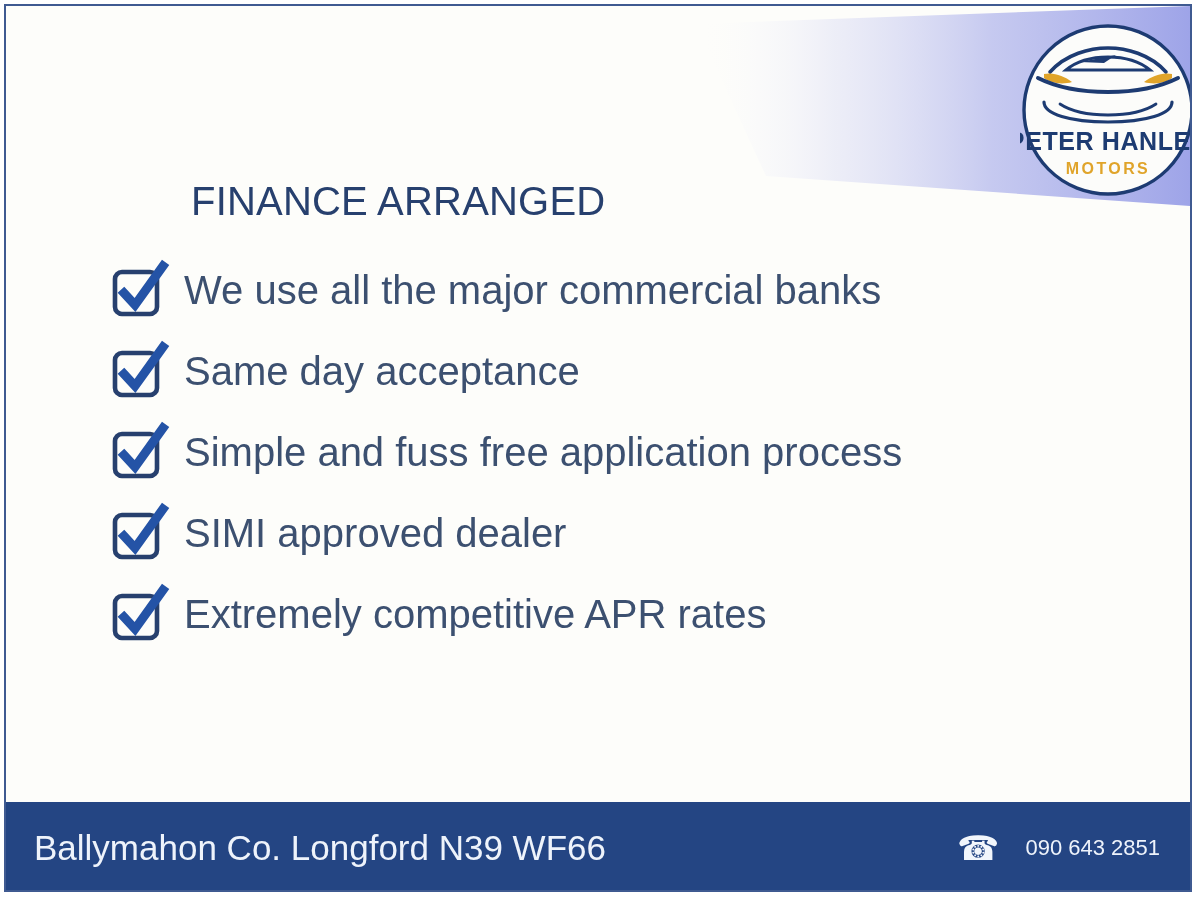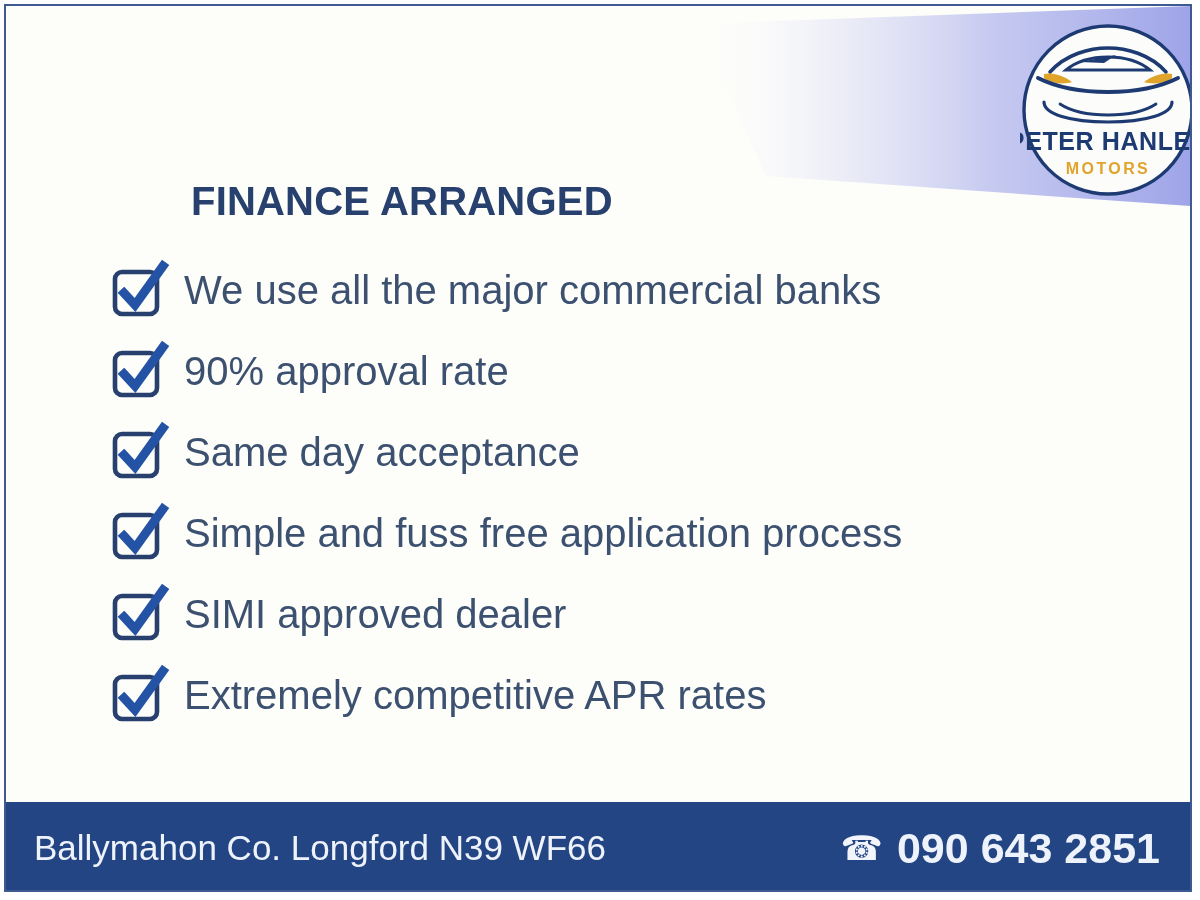--- a/index.html
+++ b/index.html
@@ -56,21 +56,21 @@
   .logo-badge svg { display: block; width: 100%; height: 100%; }
 
   
   .headline {
     position: absolute;
     left: 185px;
     top: 173px;
     font-size: 40px;
     letter-spacing: 0.2px;
     color: #27406e;
-    font-weight: 700;
+    font-weight: 400;
     white-space: nowrap;
   }
 
   
   .checklist {
     position: absolute;
     left: 104px;
     top: 243px;
     width: 1000px;
   }
@@ -122,23 +122,24 @@
     white-space: nowrap;
   }
   .phone-glyph {
     color: #f2f6fc;
     font-size: 34px;
     line-height: 1;
     display: inline-block;
   }
   .footer-number {
     color: #eef3fb;
-    font-size: 43px;
-    font-weight: 700;
-    white-space: nowrap;
+    font-size: 22px;
+    font-weight: 400;
+    white-space: nowrap;
+    margin-left: 12px;
   }
 </style>
 </head>
 <body>
 
 <div id="poster">
   <div class="card">
 
     <div class="wedge">
       <svg viewBox="0 0 1184 215" preserveAspectRatio="none">
@@ -182,29 +183,20 @@
       <div class="check-row">
         <span class="check-icon">
           <svg viewBox="0 0 62 62">
             <rect x="5" y="13" width="42" height="42" rx="7" ry="7" fill="none" stroke="#27406e" stroke-width="4.6"></rect>
             <path d="M14 34 L25 46 L53 7" fill="none" stroke="#2453a6" stroke-width="9" stroke-linecap="square" stroke-linejoin="miter"></path>
           </svg>
         </span>
         <span class="check-label">We use all the major commercial banks</span>
       </div>
 
-      <div class="check-row">
-        <span class="check-icon">
-          <svg viewBox="0 0 62 62">
-            <rect x="5" y="13" width="42" height="42" rx="7" ry="7" fill="none" stroke="#27406e" stroke-width="4.6"></rect>
-            <path d="M14 34 L25 46 L53 7" fill="none" stroke="#2453a6" stroke-width="9" stroke-linecap="square" stroke-linejoin="miter"></path>
-          </svg>
-        </span>
-        <span class="check-label">90% approval rate</span>
-      </div>
 
       <div class="check-row">
         <span class="check-icon">
           <svg viewBox="0 0 62 62">
             <rect x="5" y="13" width="42" height="42" rx="7" ry="7" fill="none" stroke="#27406e" stroke-width="4.6"></rect>
             <path d="M14 34 L25 46 L53 7" fill="none" stroke="#2453a6" stroke-width="9" stroke-linecap="square" stroke-linejoin="miter"></path>
           </svg>
         </span>
         <span class="check-label">Same day acceptance</span>
       </div>

